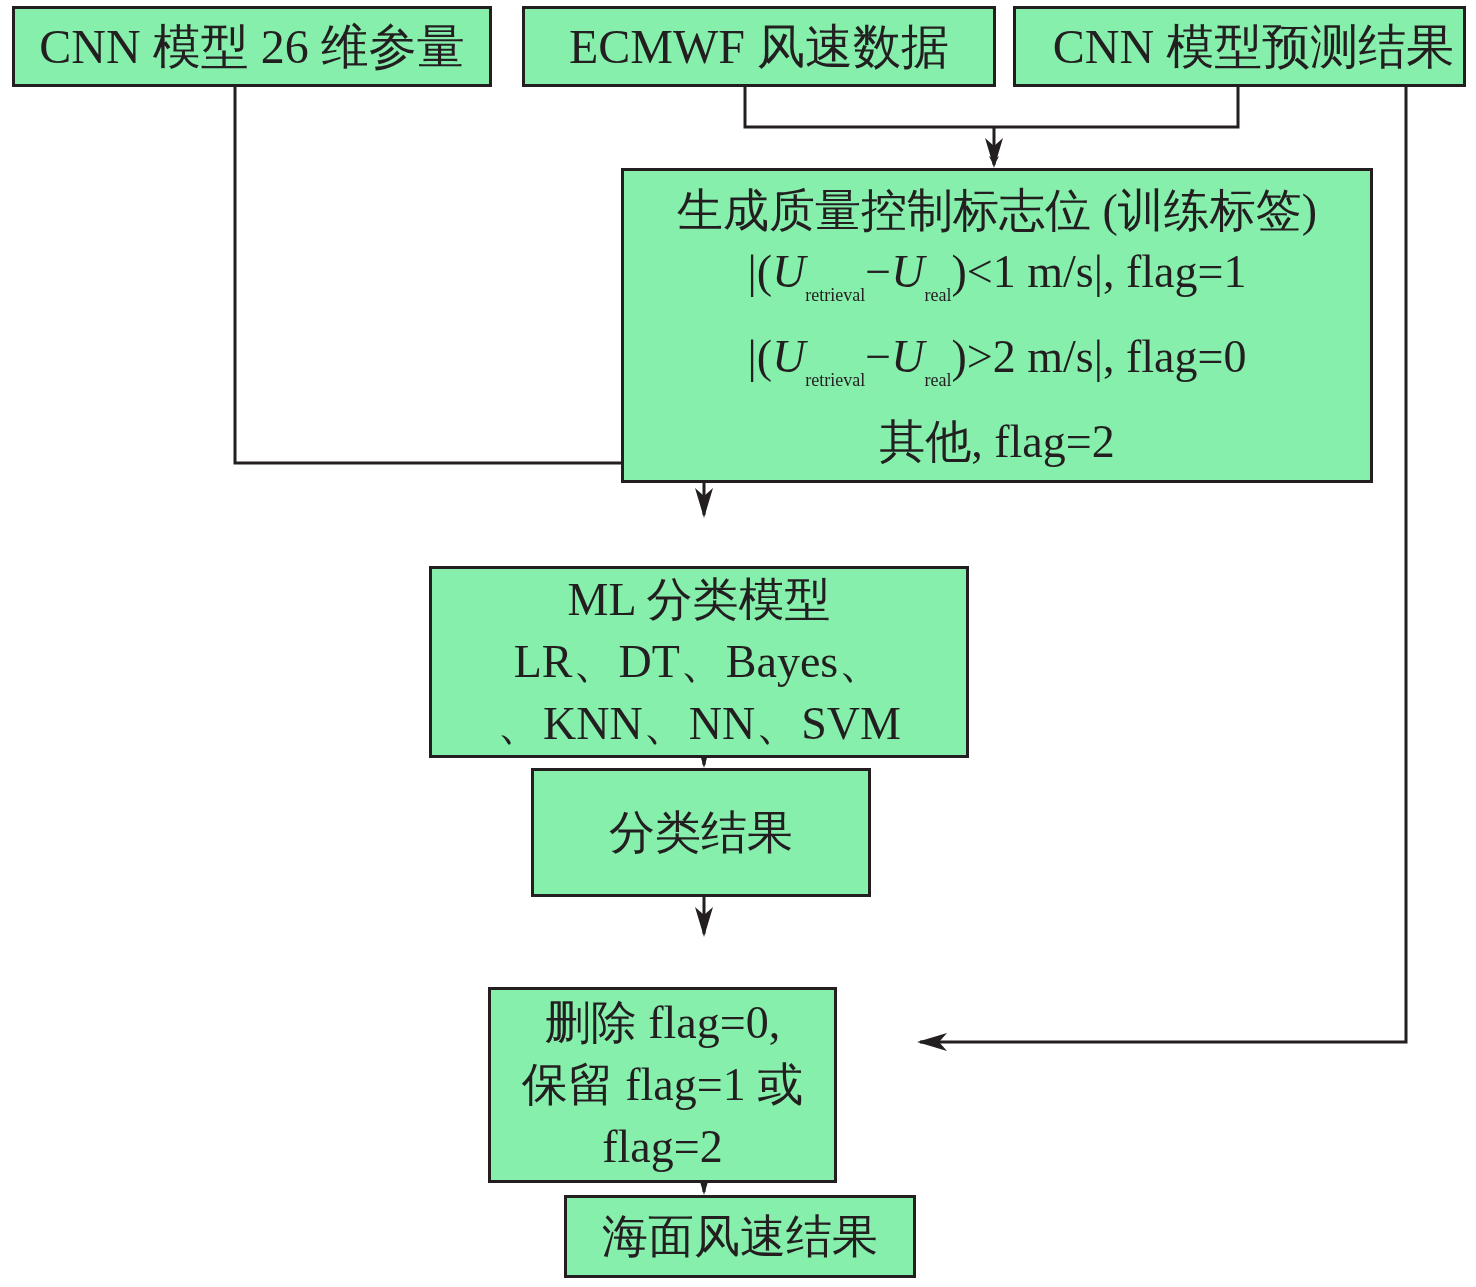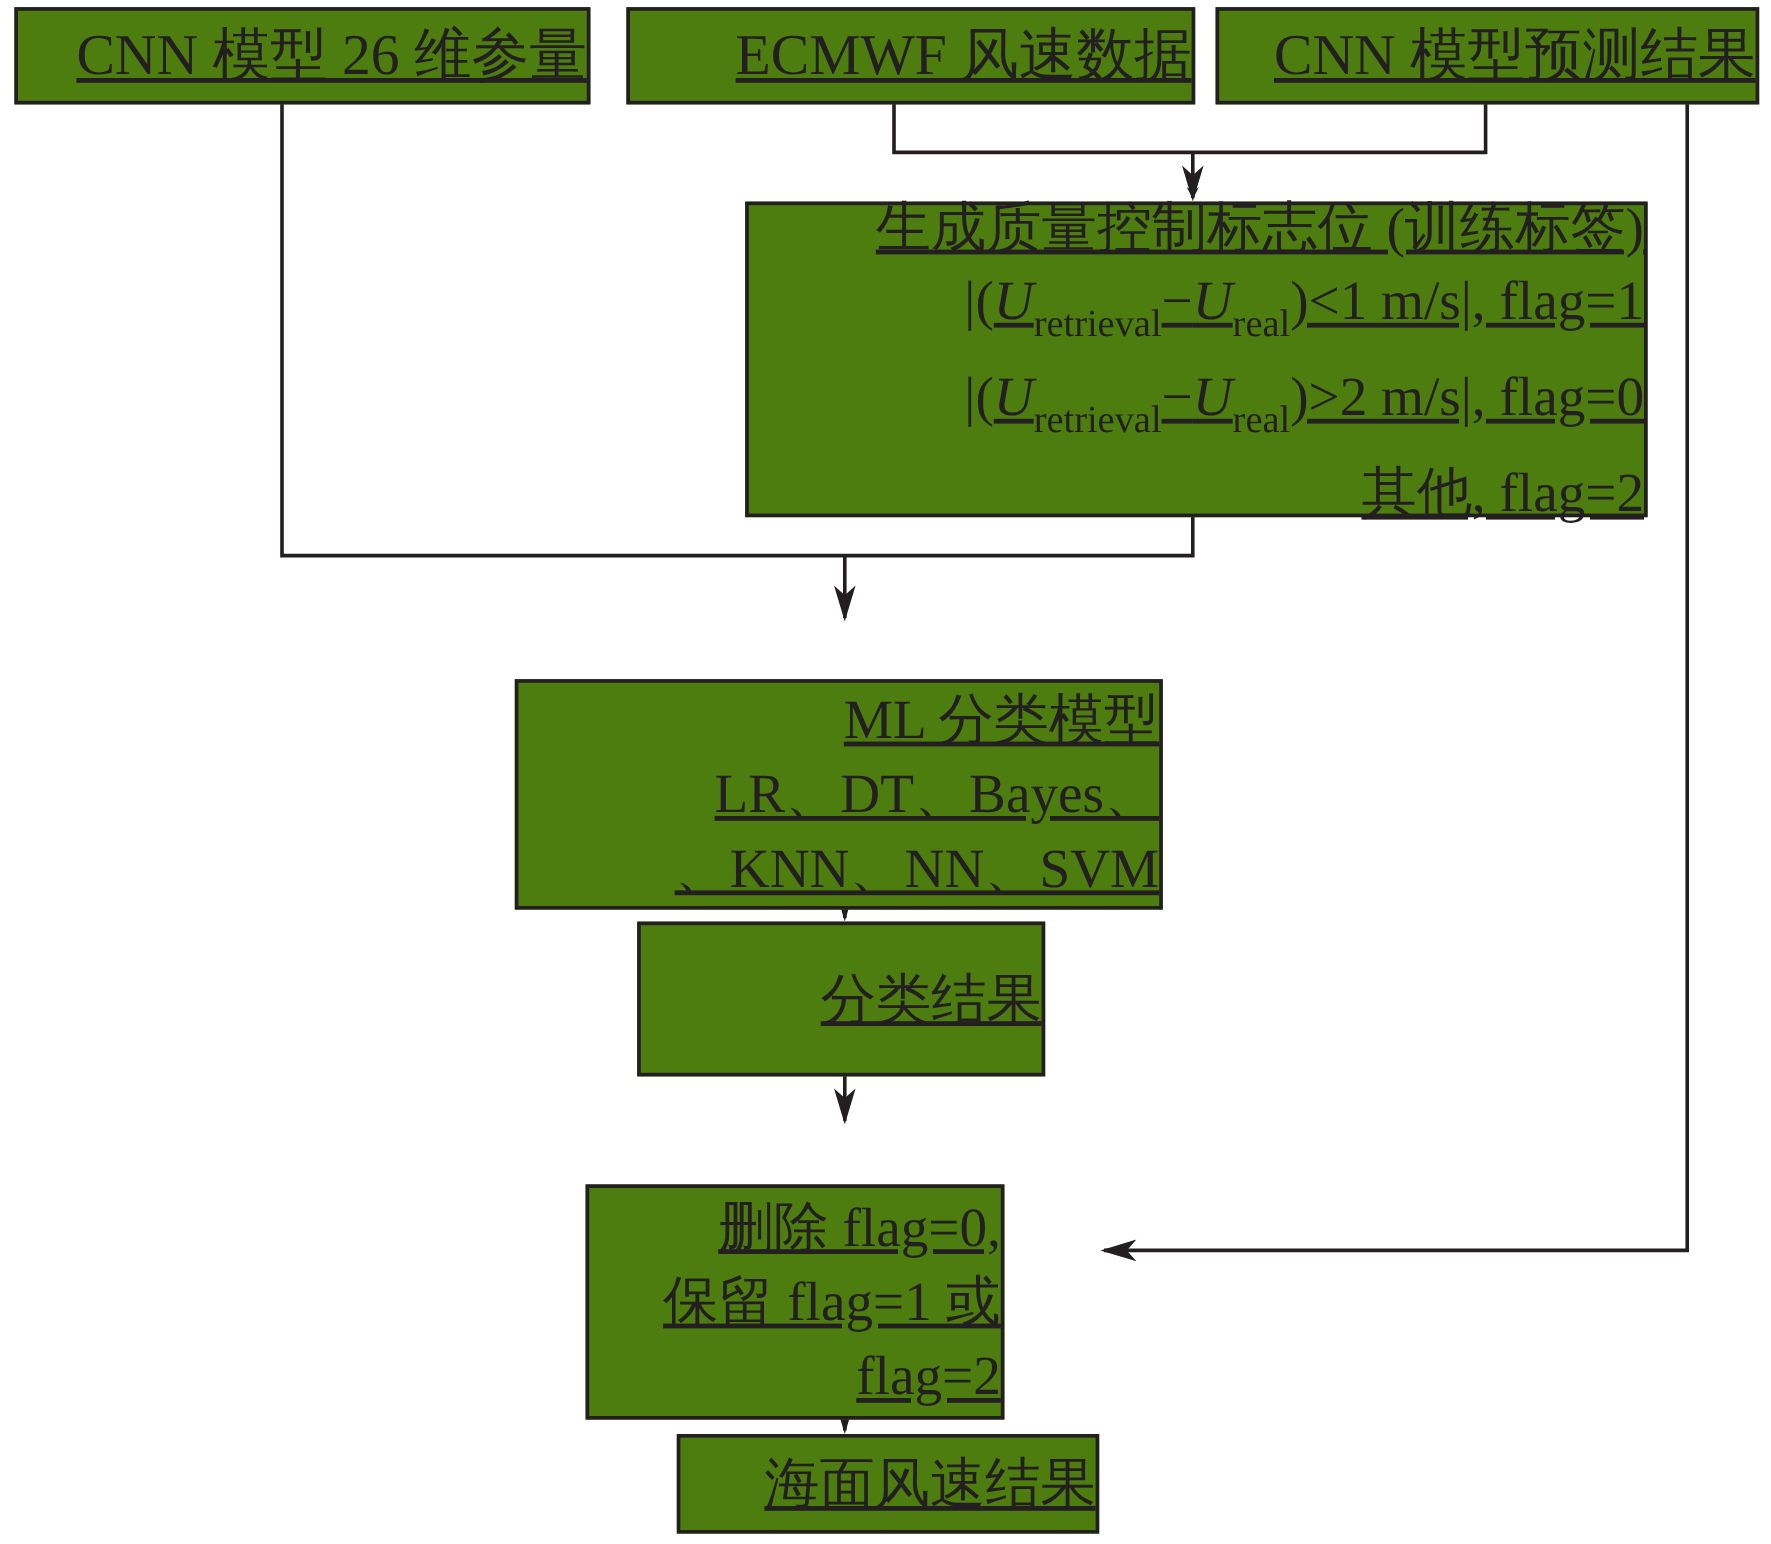--- a/index.html
+++ b/index.html
@@ -1,25 +1,25 @@
 <!DOCTYPE html>
 <html><head>
   <meta charset="utf-8">
   <style>
     html, body { margin: 0; padding: 0; background: #ffffff; }
     body { width: 1476px; height: 1287px; position: relative; overflow: hidden;
            font-family: "Liberation Serif", "DejaVu Serif", serif; color: #231f20; }
     svg.wires { position: absolute; left: 0; top: 0; }
     .box { position: absolute; box-sizing: border-box; border: 3px solid #231f20;
-           background: #4d7c0f; display: flex; flex-direction: column; align-items: flex-end;
-           justify-content: center; text-align: center; text-decoration: underline; }
+           background: #86efac; display: flex; flex-direction: column; align-items: center;
+           justify-content: center; text-align: center; }
     .line { font-size: 46px; line-height: 62px; white-space: nowrap; }
     .top .line { font-size: 48px; line-height: 60px; }
     .flagbox .line { font-size: 46px; line-height: 61px; }
-    .sub { font-size: 32px; vertical-align: -14px; font-style: normal; }
+    .sub { font-size: 18px; vertical-align: -14px; font-style: normal; }
     i.var { font-style: italic; }
   </style>
 </head>
 <body>
 
 <svg class="wires" width="1476" height="1287">
   <defs>
     <marker id="arr" markerWidth="10" markerHeight="10" refX="9" refY="5" orient="auto" markerUnits="userSpaceOnUse" viewBox="0 0 10 10">
       <path d="M0,0 L10,5 L0,10 L3,5 Z" fill="#231f20"></path>
     </marker>
@@ -50,21 +50,21 @@
 <div class="box top" style="left:12px;top:6px;width:480px;height:81px;">
   <span class="line">CNN 模型 26 维参量</span>
 </div>
 <div class="box top" style="left:522px;top:6px;width:474px;height:81px;">
   <span class="line">ECMWF 风速数据</span>
 </div>
 <div class="box top" style="left:1013px;top:6px;width:453px;height:81px;padding-left:28px;">
   <span class="line">CNN 模型预测结果</span>
 </div>
 
-<div class="box flagbox" style="left:621px;top:168px;width:752px;height:263px;">
+<div class="box flagbox" style="left:621px;top:168px;width:752px;height:315px;">
   <span class="line">生成质量控制标志位 (训练标签)</span>
   <span class="line"><span>|(</span><i class="var">U</i><span class="sub">retrieval</span><span>−</span><i class="var">U</i><span class="sub">real</span><span>)&lt;1 m/s|, flag=1</span></span>
   <span class="line"><span>|(</span><i class="var">U</i><span class="sub">retrieval</span><span>−</span><i class="var">U</i><span class="sub">real</span><span>)&gt;2 m/s|, flag=0</span></span>
   <span class="line">其他, flag=2</span>
 </div>
 
 <div class="box" style="left:429px;top:518px;width:540px;height:192px;margin-top:48px;">
   <span class="line">ML 分类模型</span>
   <span class="line">LR、DT、Bayes、</span>
   <span class="line">、KNN、NN、SVM</span>

